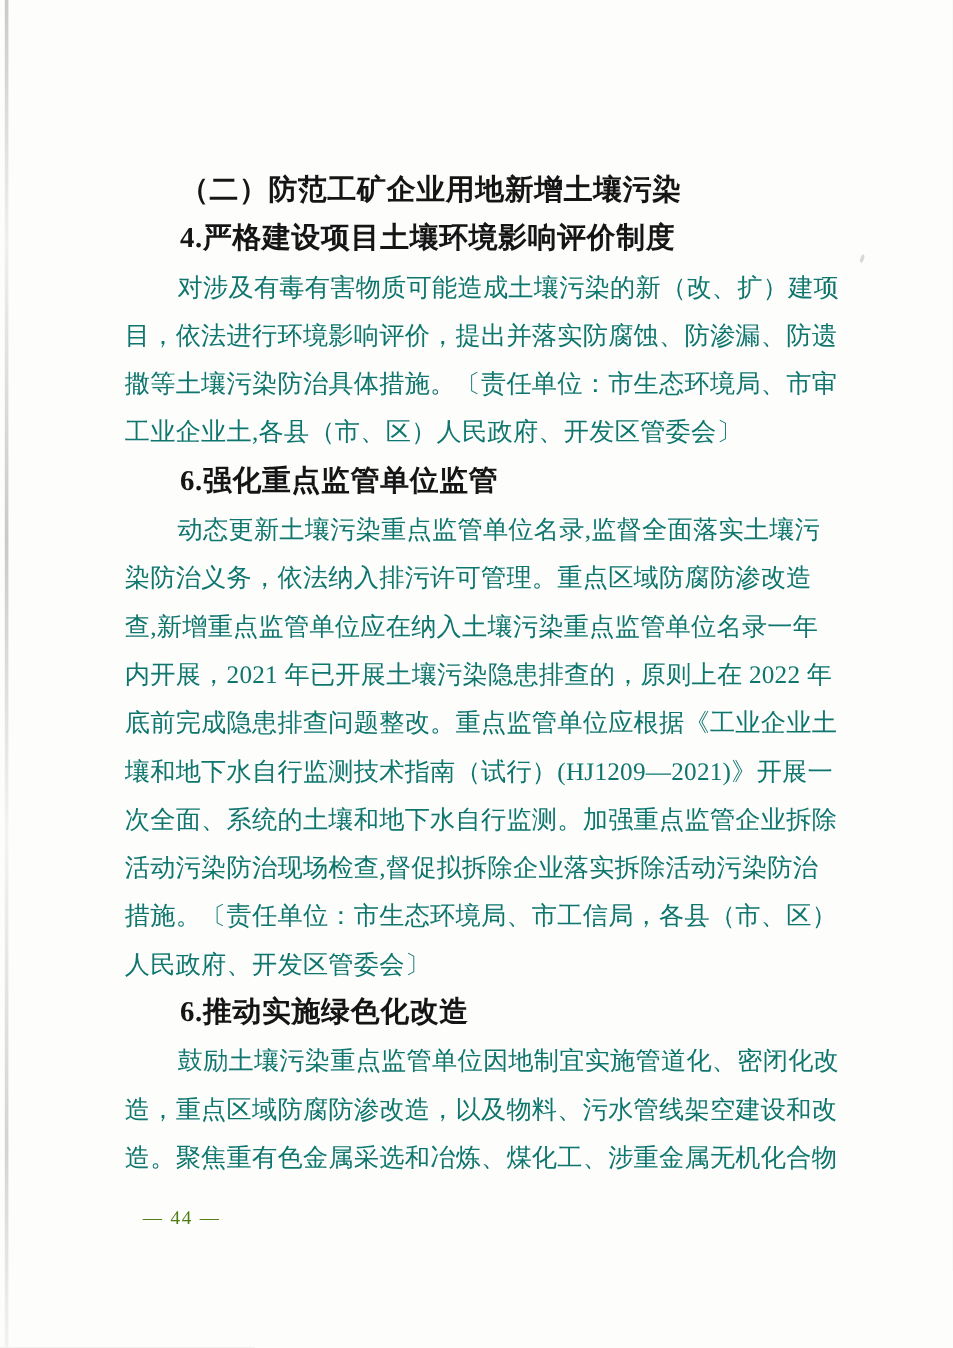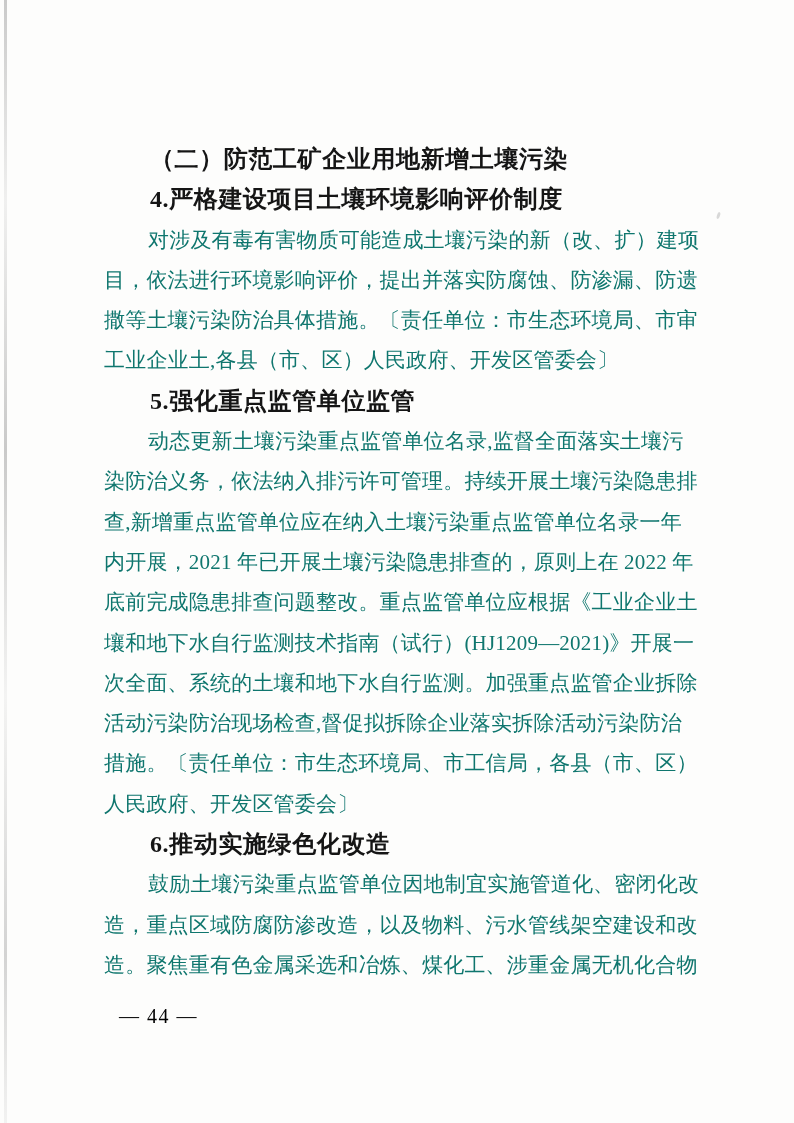--- a/index.html
+++ b/index.html
@@ -67,44 +67,44 @@
   }
   .indent {
     padding-left: 44px;
   }
   .footer {
     position: absolute;
     left: 119px;
     top: 1002px;
     height: 28px;
     line-height: 28px;
-    font-size: 20px;
+    font-size: 16px;
     letter-spacing: 1.5px;
-    color: #000000;
+    color: #4d7c0f;
   }
 </style>
 </head>
 <body>
 
 <div class="page">
   <div class="scan-edge"></div>
   <div class="speck"></div>
 
   <div class="content">
     <div class="line heading">（二）防范工矿企业用地新增土壤污染</div>
 
     <div class="line heading">4.严格建设项目土壤环境影响评价制度</div>
     <div class="line indent">对涉及有毒有害物质可能造成土壤污染的新（改、扩）建项</div>
     <div class="line">目，依法进行环境影响评价，提出并落实防腐蚀、防渗漏、防遗</div>
     <div class="line">撒等土壤污染防治具体措施。〔责任单位：市生态环境局、市审</div>
     <div class="line">工业企业土,各县（市、区）人民政府、开发区管委会〕</div>
 
-    <div class="line heading">5.强化重点监管单位监管</div>
+    <div class="line heading">6.强化重点监管单位监管</div>
     <div class="line indent">动态更新土壤污染重点监管单位名录,监督全面落实土壤污</div>
-    <div class="line">染防治义务，依法纳入排污许可管理。持续开展土壤污染隐患排</div>
+    <div class="line">染防治义务，依法纳入排污许可管理。重点区域防腐防渗改造</div>
     <div class="line">查,新增重点监管单位应在纳入土壤污染重点监管单位名录一年</div>
     <div class="line">内开展，2021 年已开展土壤污染隐患排查的，原则上在 2022 年</div>
     <div class="line">底前完成隐患排查问题整改。重点监管单位应根据《工业企业土</div>
     <div class="line">壤和地下水自行监测技术指南（试行）(HJ1209—2021)》开展一</div>
     <div class="line">次全面、系统的土壤和地下水自行监测。加强重点监管企业拆除</div>
     <div class="line">活动污染防治现场检查,督促拟拆除企业落实拆除活动污染防治</div>
     <div class="line">措施。〔责任单位：市生态环境局、市工信局，各县（市、区）</div>
     <div class="line">人民政府、开发区管委会〕</div>
 
     <div class="line heading">6.推动实施绿色化改造</div>

